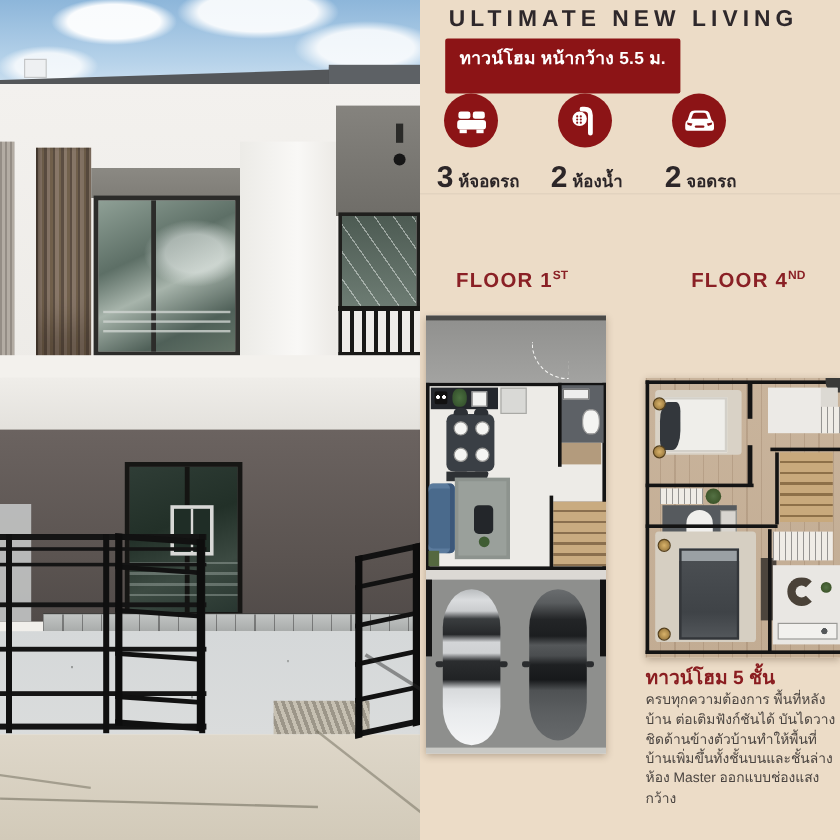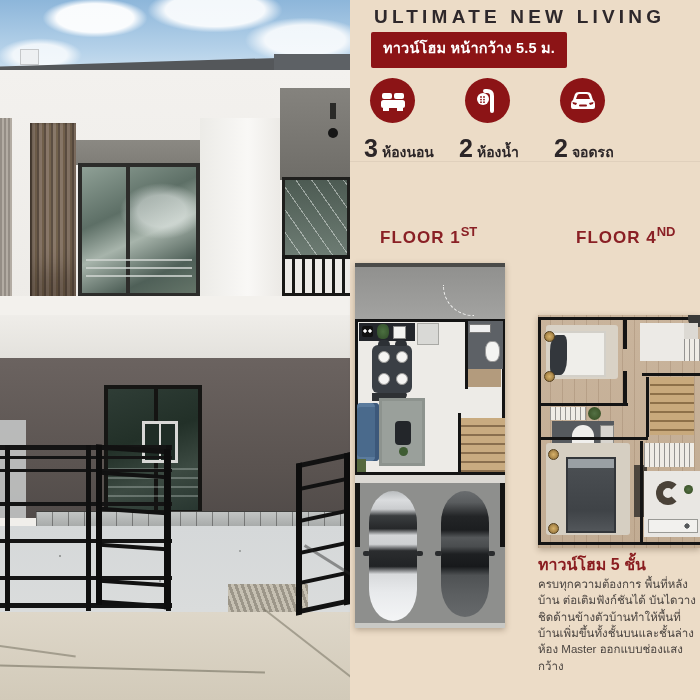--- a/index.html
+++ b/index.html
@@ -82,29 +82,29 @@
   .gate-right{left:296px;top:458px;width:54px;height:152px;transform:skewY(-12deg);}
   .gate-right .r{position:absolute;left:0;width:100%;background:#121212;}
   .gate-right .p{position:absolute;top:0;width:6px;height:100%;background:#0d0d0d;}
   .gate-shadow{left:300px;top:560px;width:60px;height:3px;background:rgba(40,40,40,.45);transform:rotate(32deg);}
 
   
   .panel{left:350px;top:0;width:350px;height:700px;background:#ecdcc7;}
   .panel-divider{left:0;top:161px;width:350px;height:1px;background:rgba(0,0,0,.05);}
   .title{left:24px;top:6px;width:320px;font-size:19px;font-weight:800;letter-spacing:4.2px;color:#2e282b;}
   .badge{left:21px;top:32px;background:#8c1416;color:#fff;font-size:14.5px;font-weight:700;
-         padding:4px 12px 9px 12px;border-radius:2px;letter-spacing:.2px;}
+         padding:4px 12px 19px 12px;border-radius:2px;letter-spacing:.2px;}
   .stat{top:78px;width:92px;}
   .stat .circle{position:relative;margin-left:6px;width:45px;height:45px;border-radius:50%;background:#8c1416;
         display:flex;align-items:center;justify-content:center;}
   .stat .lbl{margin-top:11px;color:#2c2628;white-space:nowrap;}
   .stat .num{font-size:25px;font-weight:800;}
   .stat .txt{font-size:14px;font-weight:700;margin-left:4px;}
   .floor-h{top:224px;color:#8a2025;font-weight:800;font-size:17px;letter-spacing:1px;}
-  .floor-h sup{font-size:13px;letter-spacing:0;}
+  .floor-h sup{font-size:10px;letter-spacing:0;}
 
   .plan{box-shadow:0 2px 6px rgba(60,40,20,.3);}
   .plan1{left:5px;top:263px;width:150px;height:365px;background:#edebe7;}
   .plan2{left:188px;top:315px;width:162px;height:233px;
       background:repeating-linear-gradient(90deg, rgba(110,80,55,.18) 0 1px, rgba(0,0,0,0) 1px 12px),
                  linear-gradient(180deg,#c9b49c,#c2ac93);}
 
   
   .p1-patio{left:0;top:0;width:150px;height:56px;background:linear-gradient(180deg,#8f8f8d,#a3a3a1);}
   .p1-patio-edge{left:0;top:0;width:150px;height:4px;background:#4a4a48;}
@@ -269,21 +269,21 @@
     <div class="abs stat" style="left:14px">
       <div class="circle">
         <svg width="30" height="30" viewBox="0 0 30 30">
           <rect x="4" y="7" width="10" height="6" rx="2" fill="#fff"></rect>
           <rect x="16" y="7" width="10" height="6" rx="2" fill="#fff"></rect>
           <rect x="3" y="14" width="24" height="8" rx="2.5" fill="#fff"></rect>
           <rect x="5" y="22" width="6" height="3" fill="#fff"></rect>
           <rect x="19" y="22" width="6" height="3" fill="#fff"></rect>
         </svg>
       </div>
-      <div class="lbl"><span class="num">3</span><span class="txt">ห้องนอน</span></div>
+      <div class="lbl"><span class="num">3</span><span class="txt">ห้จอดรถ</span></div>
     </div>
     <div class="abs stat" style="left:109px">
       <div class="circle">
         <svg width="30" height="30" viewBox="0 0 30 30">
           <path d="M19 25 L19 10 Q19 5 14 5 L12 5" stroke="#fff" stroke-width="4" fill="none" stroke-linecap="round"></path>
           <circle cx="10" cy="13" r="6" fill="#fff"></circle>
           <g fill="#8c1416">
             <circle cx="8" cy="11" r="0.9"></circle>
               <circle cx="11" cy="11" r="0.9"></circle>
             <circle cx="8" cy="13.6" r="0.9"></circle>

